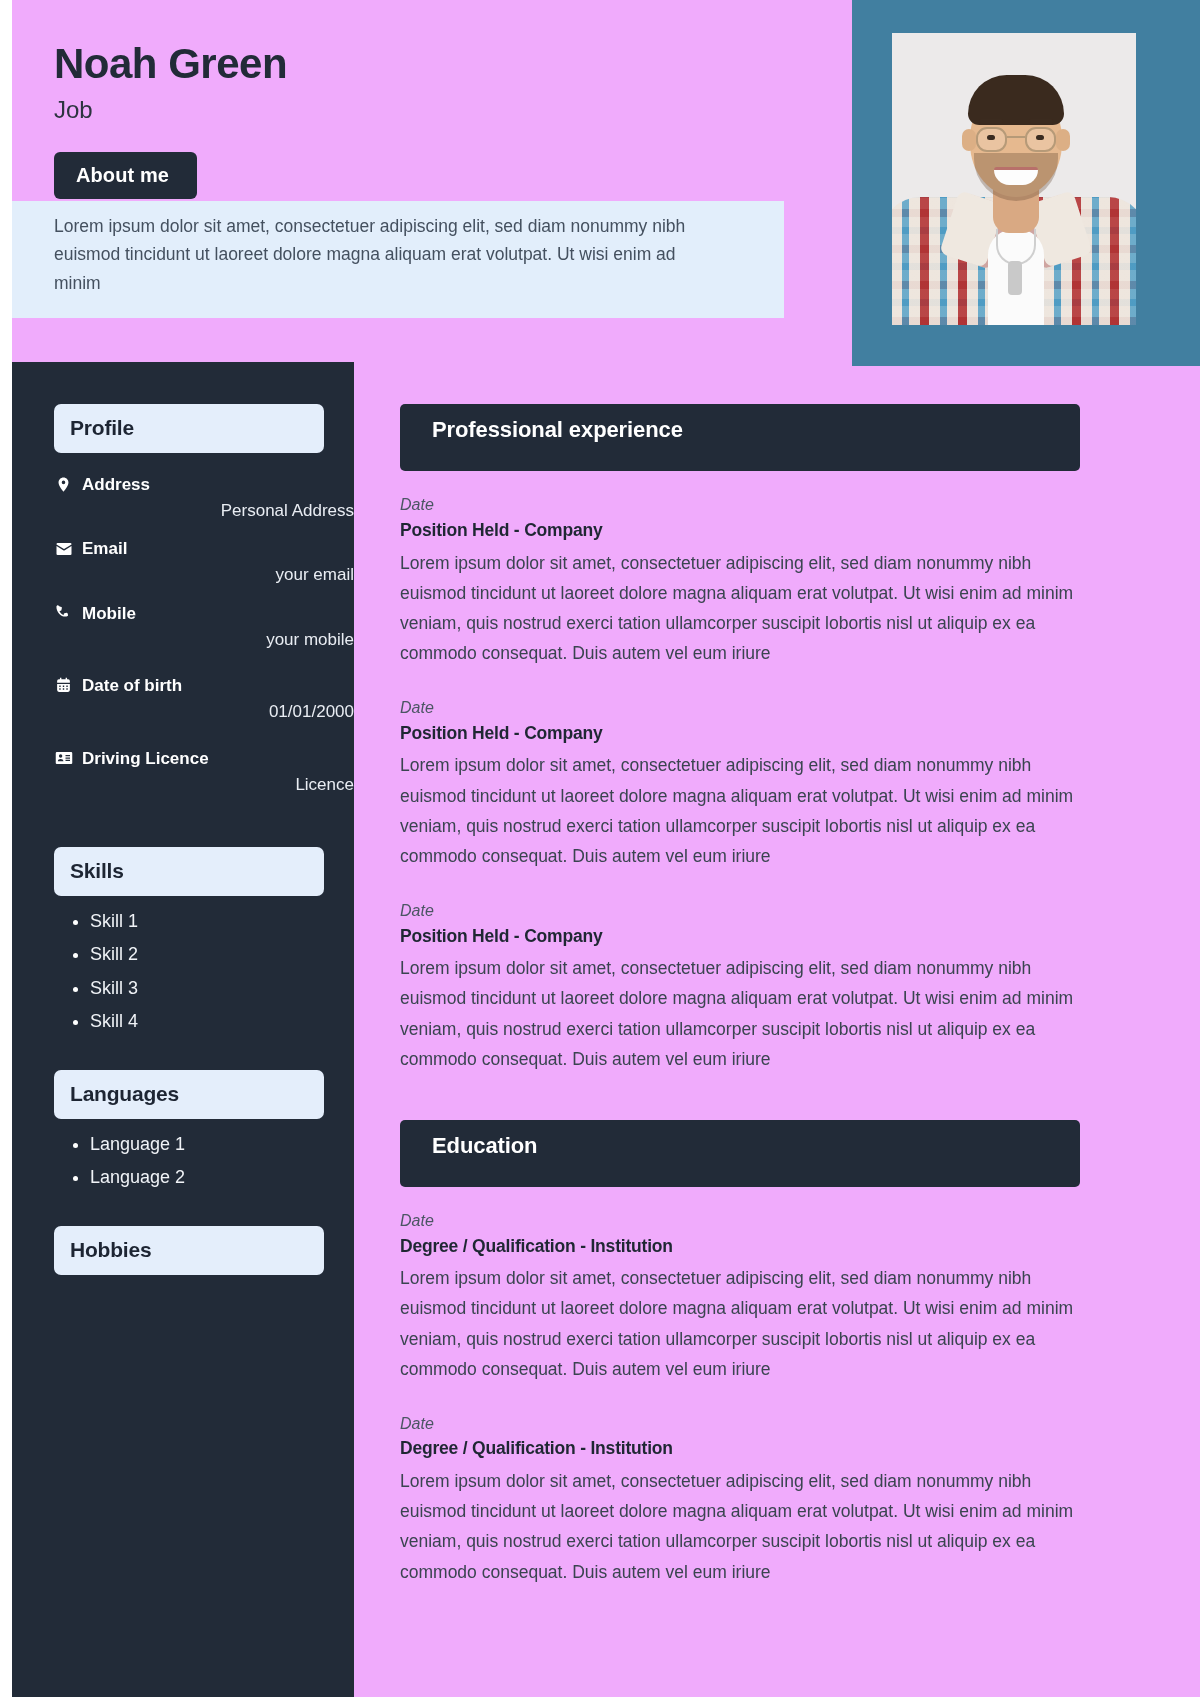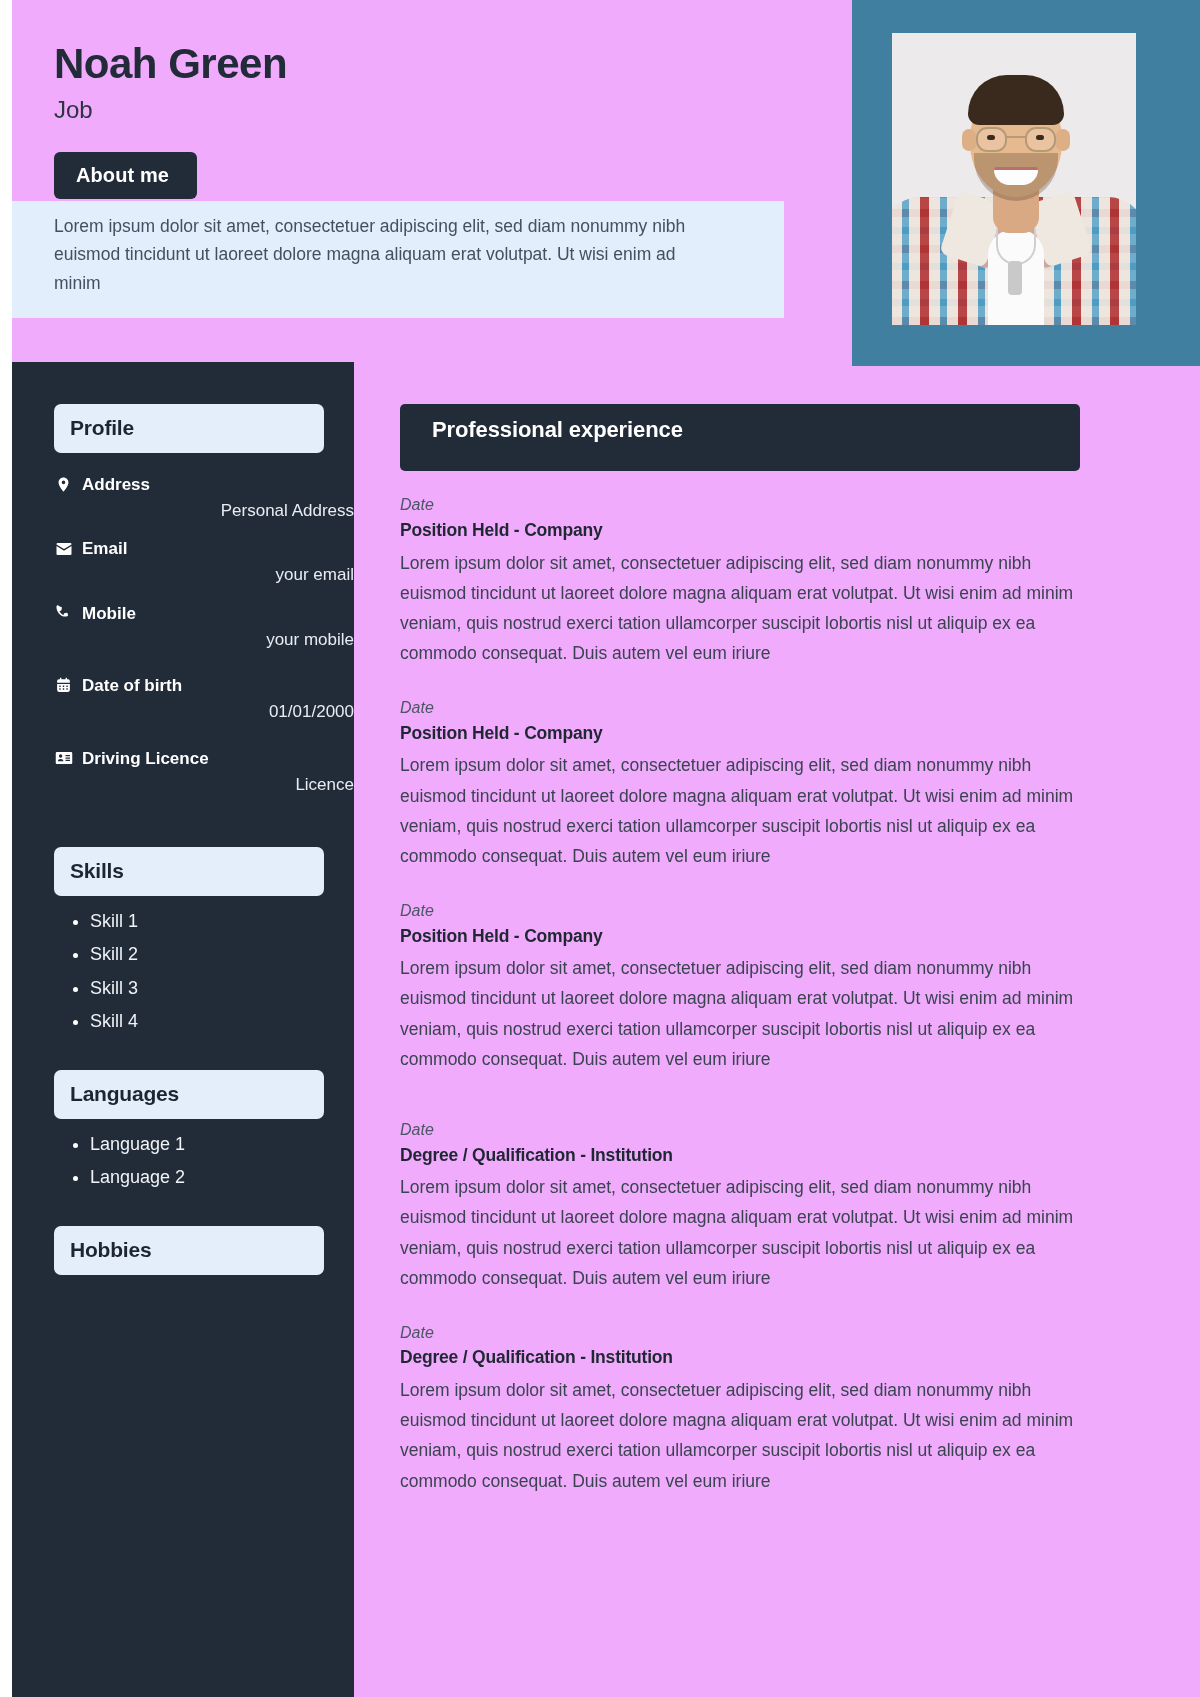--- a/index.html
+++ b/index.html
@@ -414,20 +414,21 @@
     </div>
 
     <div class="entry">
       <div class="entry-date">Date</div>
       <div class="entry-title">Position Held - Company</div>
       <div class="entry-body">Lorem ipsum dolor sit amet, consectetuer adipiscing elit, sed diam nonummy nibh euismod tincidunt ut laoreet dolore magna aliquam erat volutpat. Ut wisi enim ad minim veniam, quis nostrud exerci tation ullamcorper suscipit lobortis nisl ut aliquip ex ea commodo consequat. Duis autem vel eum iriure</div>
     </div>
 
     <div class="section-gap"></div>
 
+    <div class="section-head">Education</div>
 
     <div class="entry">
       <div class="entry-date">Date</div>
       <div class="entry-title">Degree / Qualification - Institution</div>
       <div class="entry-body">Lorem ipsum dolor sit amet, consectetuer adipiscing elit, sed diam nonummy nibh euismod tincidunt ut laoreet dolore magna aliquam erat volutpat. Ut wisi enim ad minim veniam, quis nostrud exerci tation ullamcorper suscipit lobortis nisl ut aliquip ex ea commodo consequat. Duis autem vel eum iriure</div>
     </div>
 
     <div class="entry">
       <div class="entry-date">Date</div>
       <div class="entry-title">Degree / Qualification - Institution</div>

